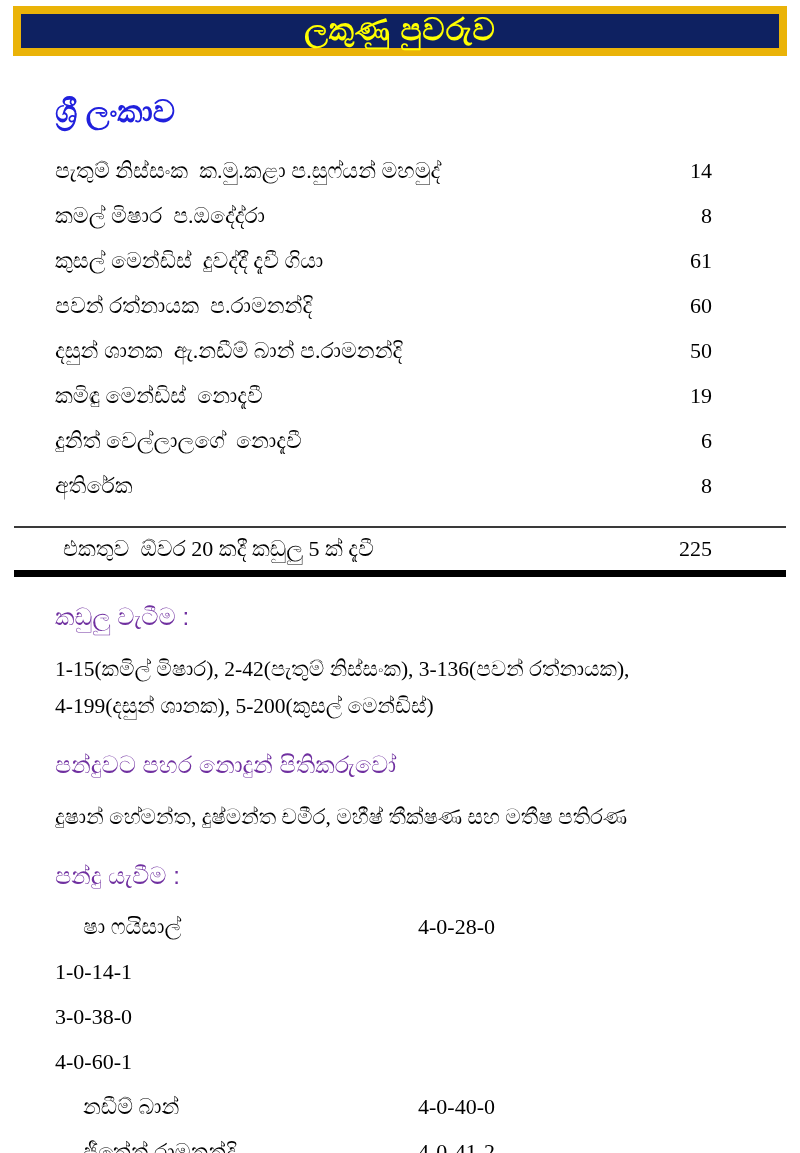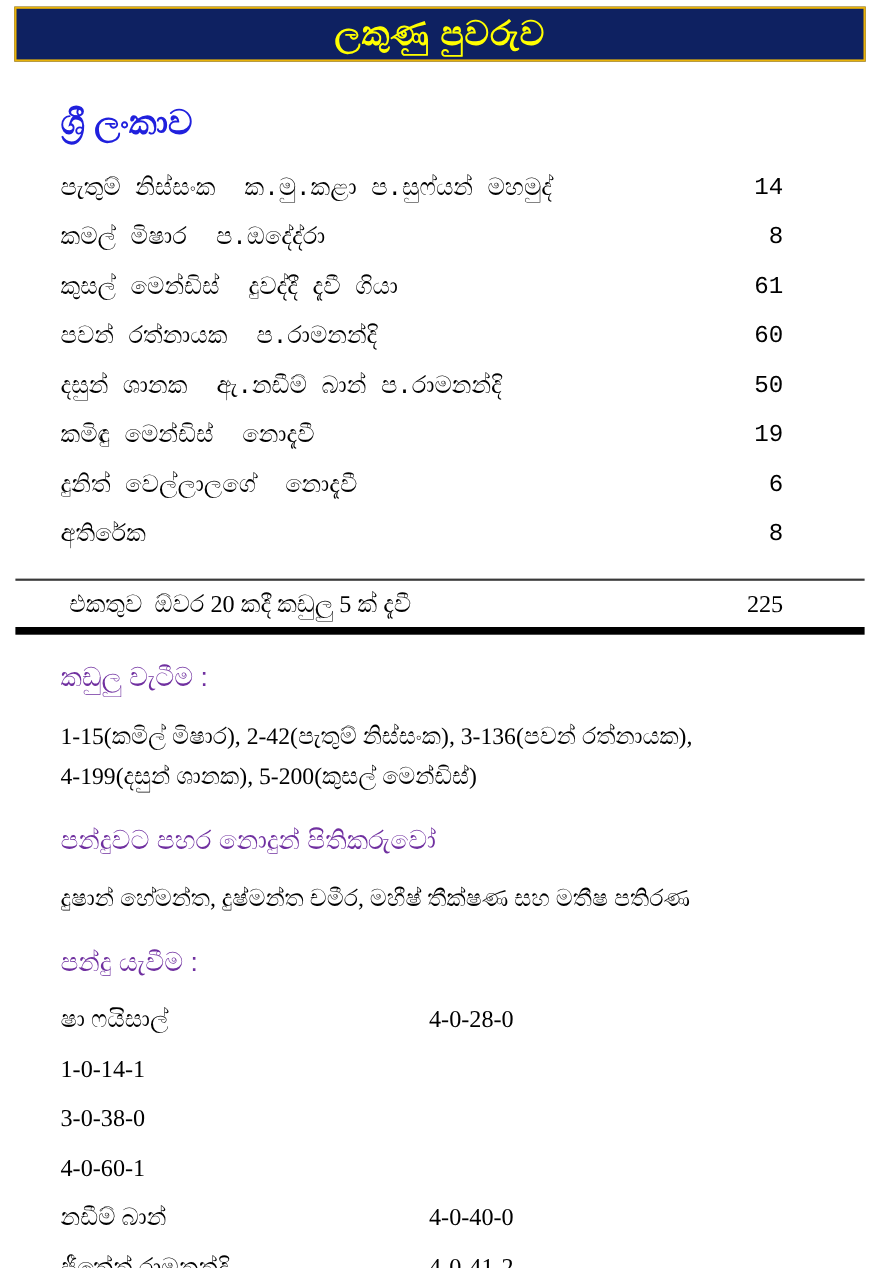--- a/index.html
+++ b/index.html
@@ -8,32 +8,32 @@
   }
   *{box-sizing:border-box; margin:0; padding:0;}
   html,body{background:#ffffff;}
   body{
     width:800px; height:1153px; margin:0 auto; overflow:hidden;
     font-family:"Liberation Serif","DejaVu Serif",serif;
     color:var(--ink);
   }
   .header-bar{
     margin:6px 13px 0 13px; height:50px;
-    background:var(--navy); border:2px solid #eab308;
-    display:flex; align-items:center; justify-content:center;
+    background:var(--navy); border:8px solid #eab308;
+    display:flex; align-items:flex-end; justify-content:center;
   }
   .header-bar .title{
     color:var(--yellow); font-weight:bold; font-size:31px; letter-spacing:1px;
     font-family:"Liberation Sans","DejaVu Sans",sans-serif;
   }
   .team-title{
     margin:38px 0 0 55px; color:var(--blue); font-weight:bold; font-size:31px;
     font-family:"Liberation Sans","DejaVu Sans",sans-serif;
   }
-  .bat-list{ margin-top:18px;font-family:Liberation Mono, monospace; }
+  .bat-list{ margin-top:18px; }
   .bat-row{
     height:45px; display:flex; align-items:center; justify-content:space-between;
     padding:0 88px 0 55px; font-size:22px;
   }
   .bat-name{ white-space:pre-wrap; }
   .bat-runs{ text-align:right; }
   .total-section{
     margin:18px 14px 0 14px;
     border-top:2px solid var(--rule);
     border-bottom:7px solid #000;
@@ -48,21 +48,21 @@
     font-family:"Liberation Sans","DejaVu Sans",sans-serif;
   }
   .body-text{
     margin:20px 55px 0 55px; font-size:21.5px; line-height:37px;
   }
   .bowl-list{ margin-top:14px; }
   .bowl-row{
     height:45px; display:flex; align-items:center;
     padding-left:55px; font-size:22px;
   }
-  .bowl-name{ width:335px; }
+  .bowl-name{ width:335px;margin-left:28px; }
   .bowl-fig{ width:96px; }
 </style>
 </head>
 <body>
 
 <div class="header-bar">
   <span class="title">ලකුණු පුවරුව</span>
 </div>
 
 <h1 class="team-title">ශ්‍රී ලංකාව</h1>

